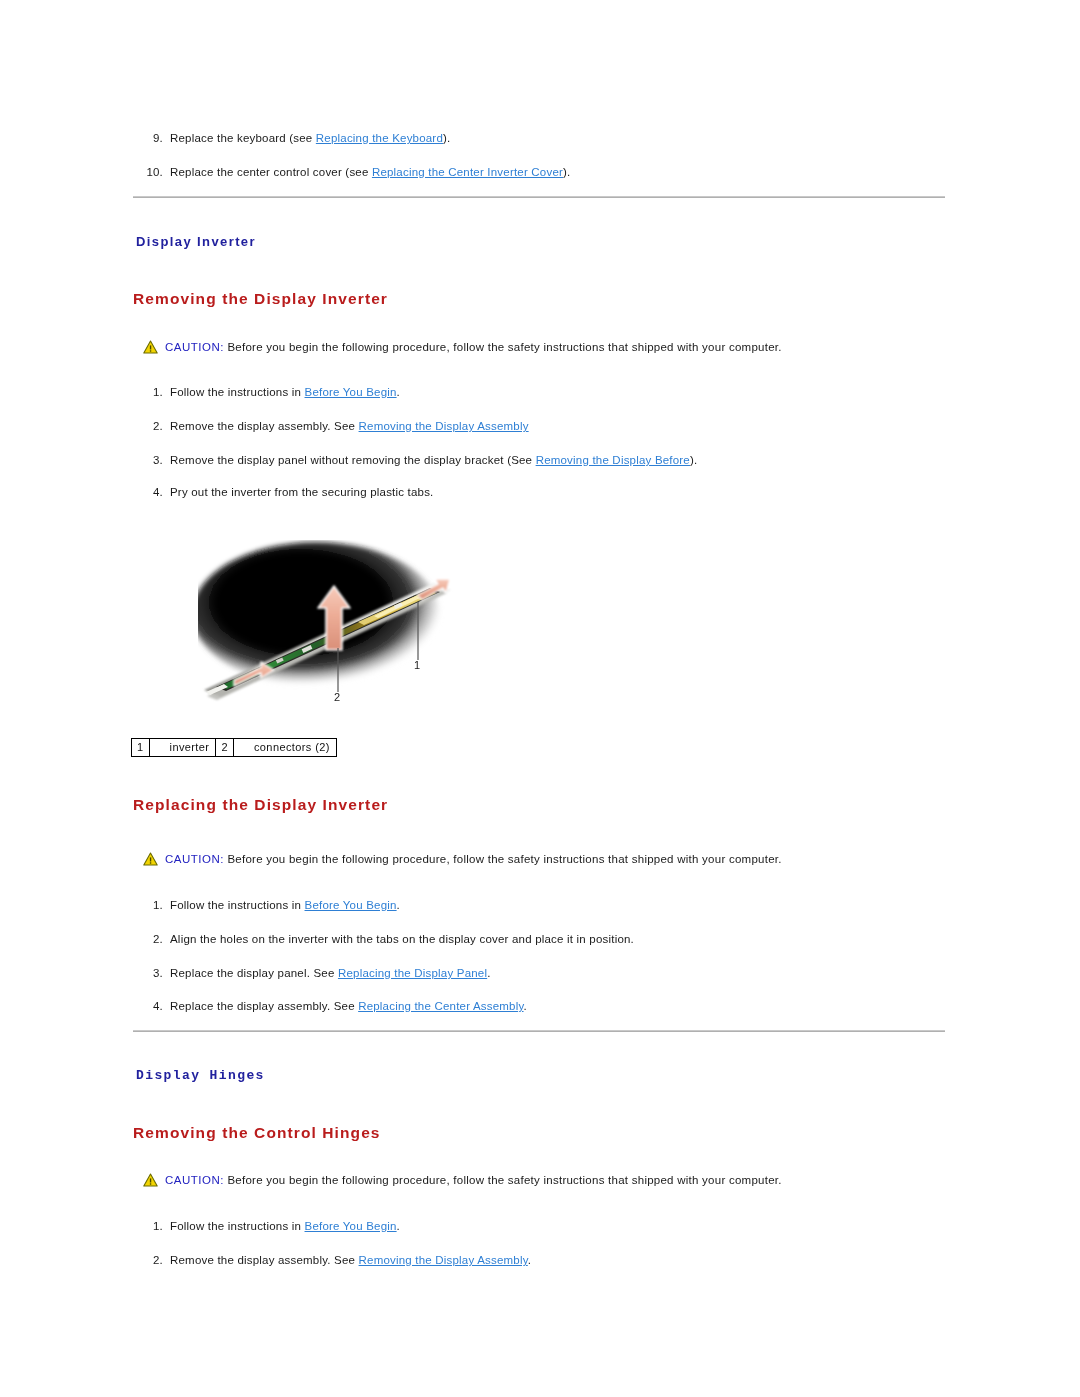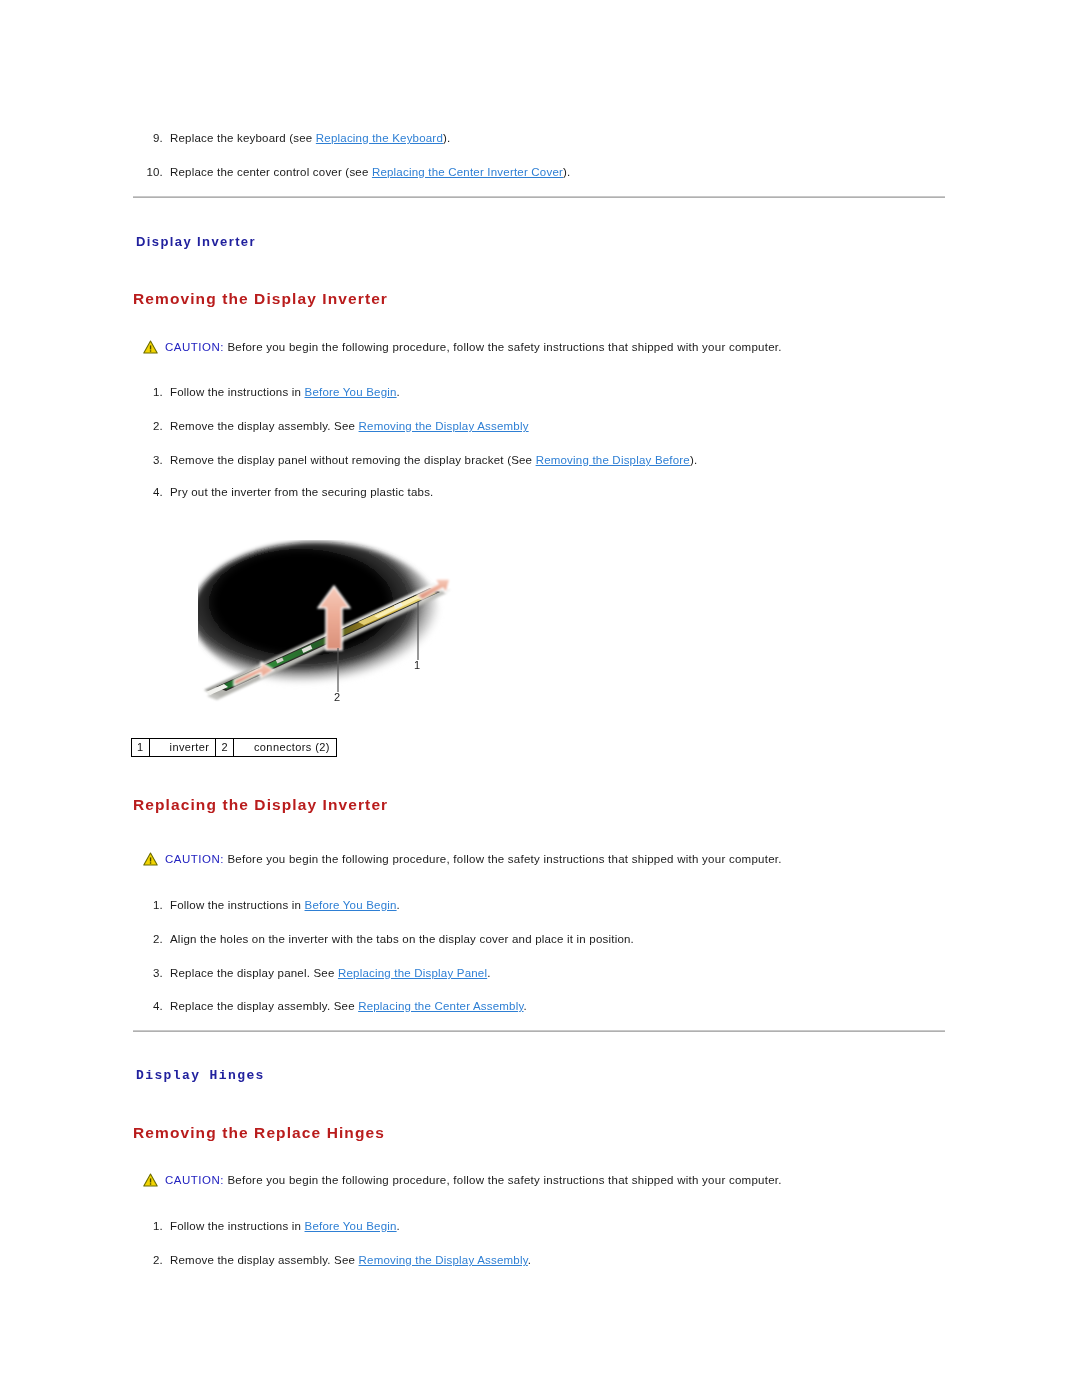--- a/index.html
+++ b/index.html
@@ -281,21 +281,21 @@
   </div>
 
   <div class="li" style="left:170px; top:999px;">
     <span class="num">4.</span><span>Replace the display assembly. See </span><span class="lnk">Replacing the Center Assembly</span><span>.</span>
   </div>
 
   <div class="rule" style="top:1030px;"></div>
 
   <div class="h1" style="top:1060px;font-family:Liberation Mono, monospace;">Display Hinges</div>
 
-  <div class="h2" style="top:1124px;">Removing the Replace Hinges</div>
+  <div class="h2" style="top:1124px;">Removing the Control Hinges</div>
 
   <div class="caution" style="top:1173px;">
     <span class="tri">
       <svg width="15" height="14" viewBox="0 0 15 14">
         <polygon points="7.5,1 14.2,13 0.8,13" fill="#f2d400" stroke="#6b6b00" stroke-width="1.1" stroke-linejoin="round"></polygon>
         <rect x="6.85" y="5.4" width="1.4" height="4.1" fill="#4a4a00"></rect>
         <rect x="6.85" y="10.3" width="1.4" height="1.4" fill="#4a4a00"></rect>
       </svg>
     </span><span class="kw">CAUTION:</span><span class="txt"> Before you begin the following procedure, follow the safety instructions that shipped with your computer.</span>
   </div>

